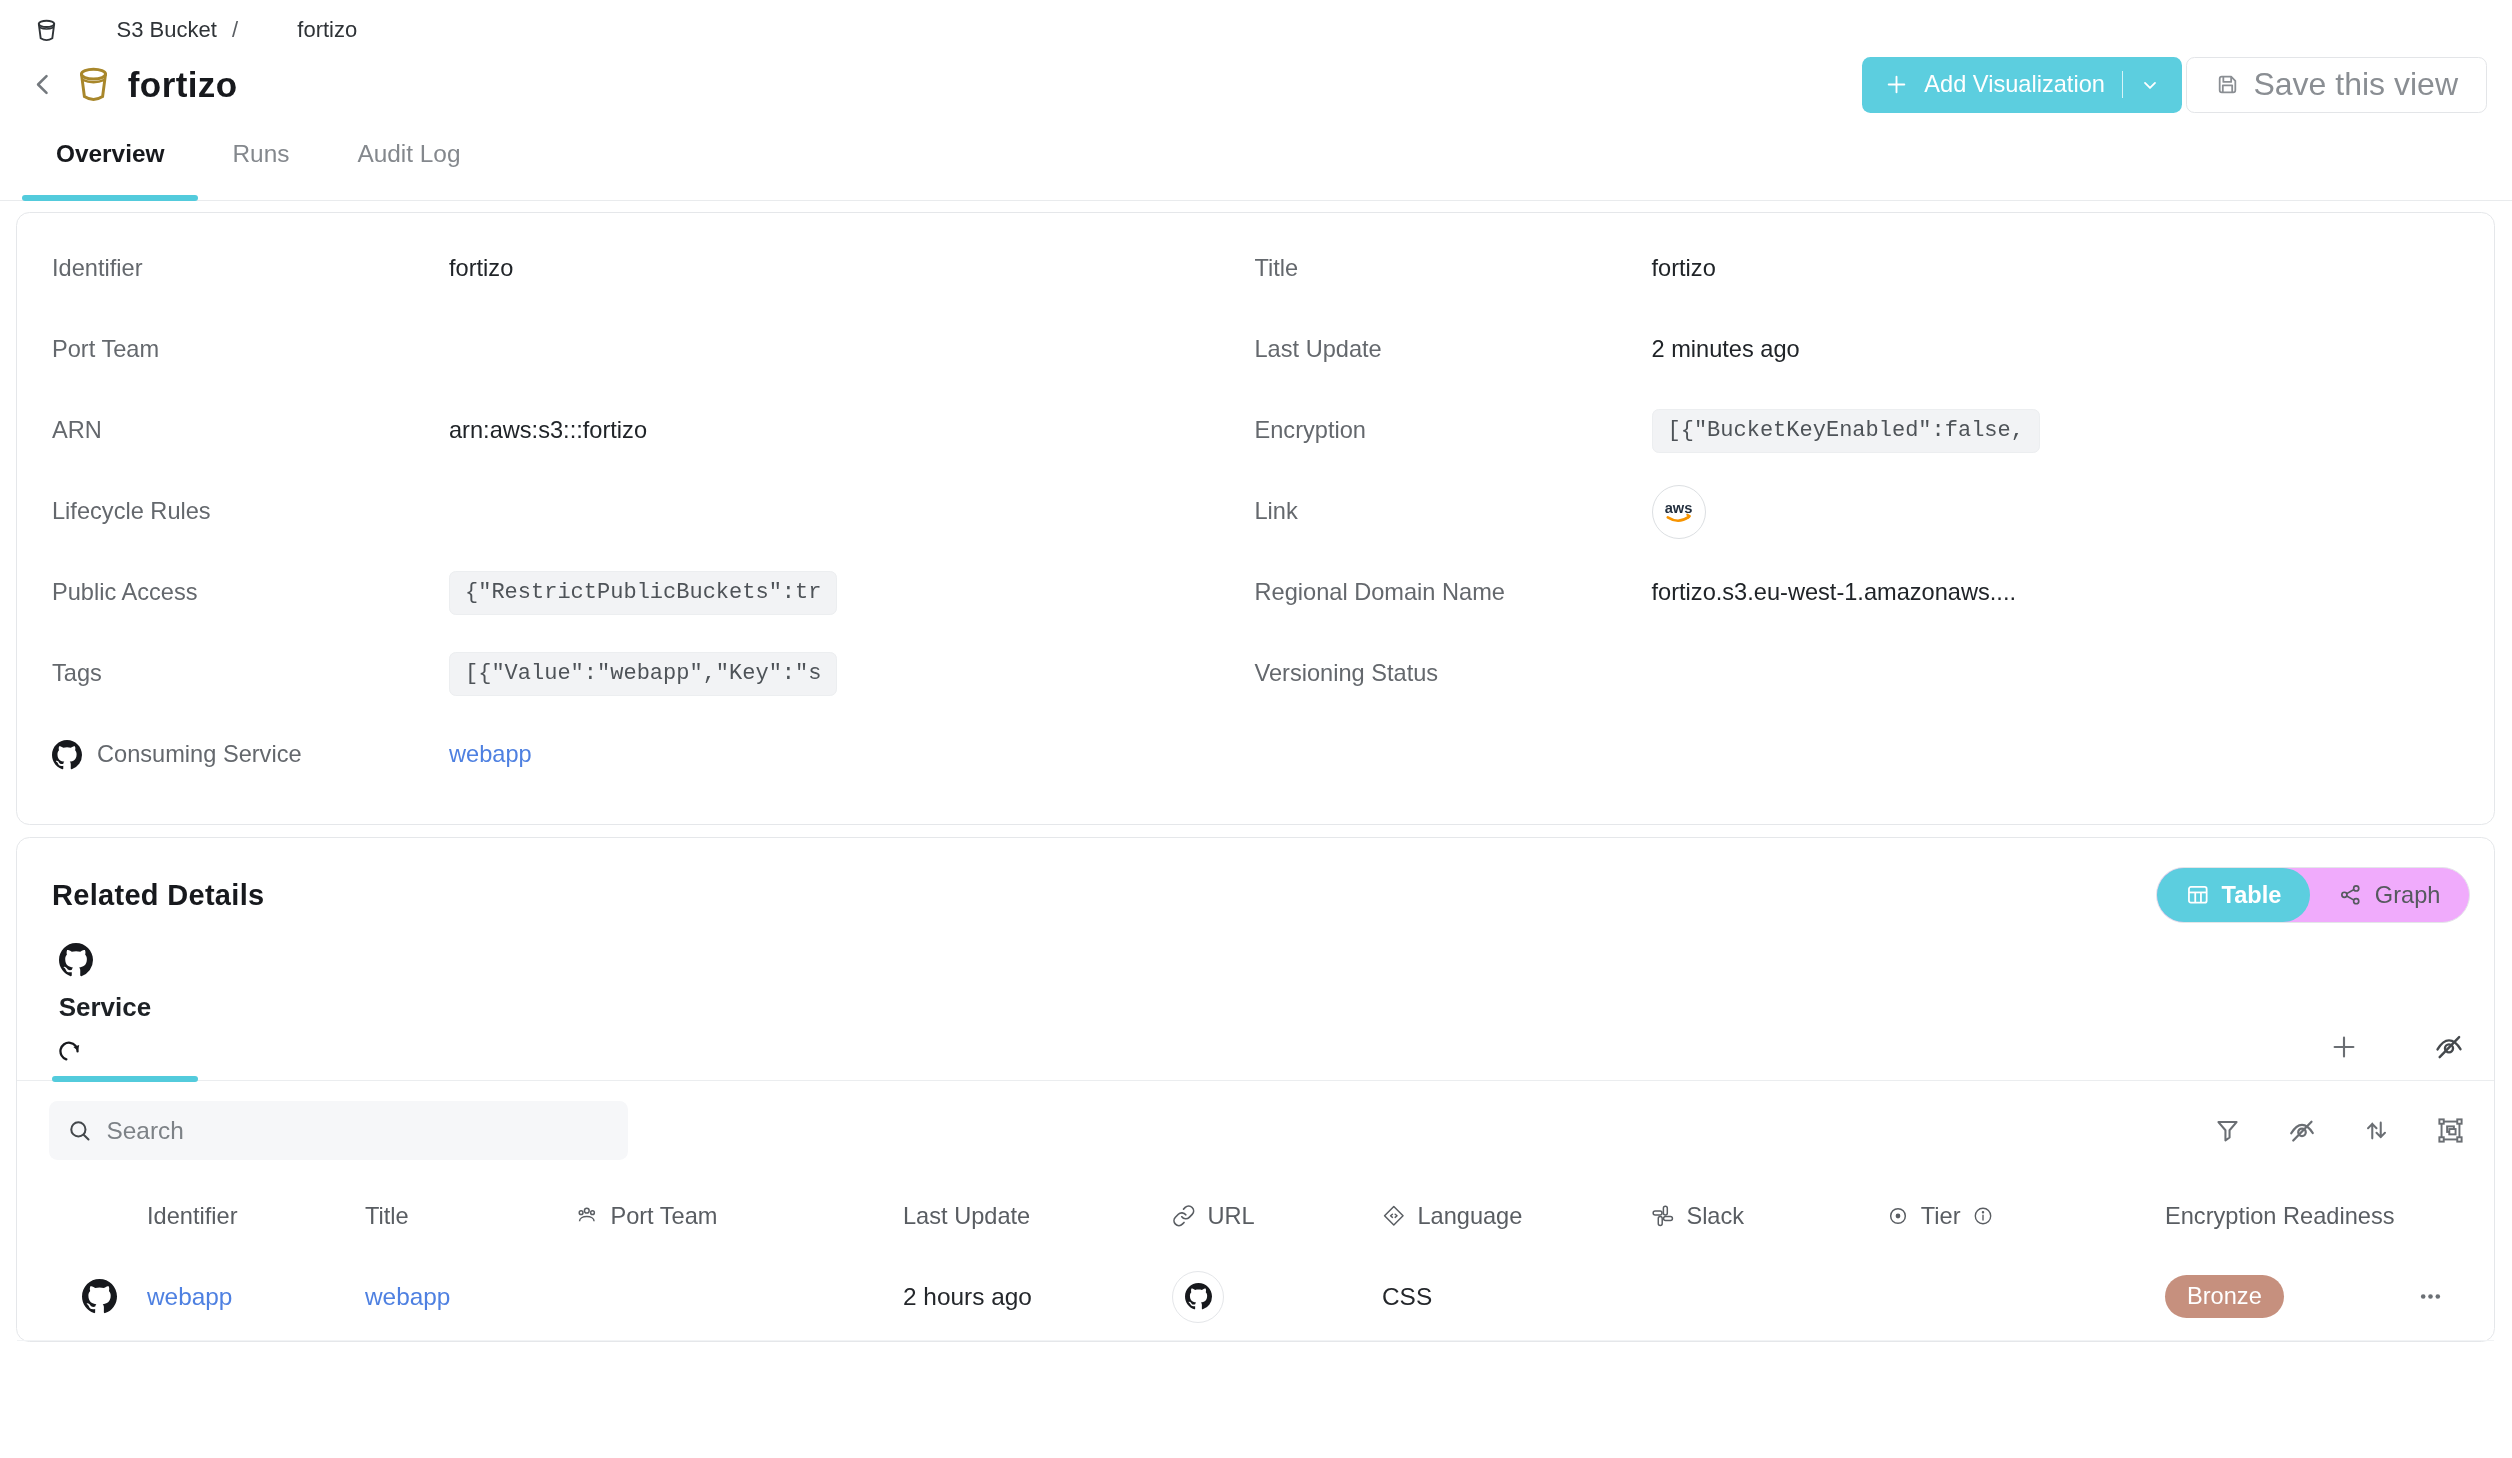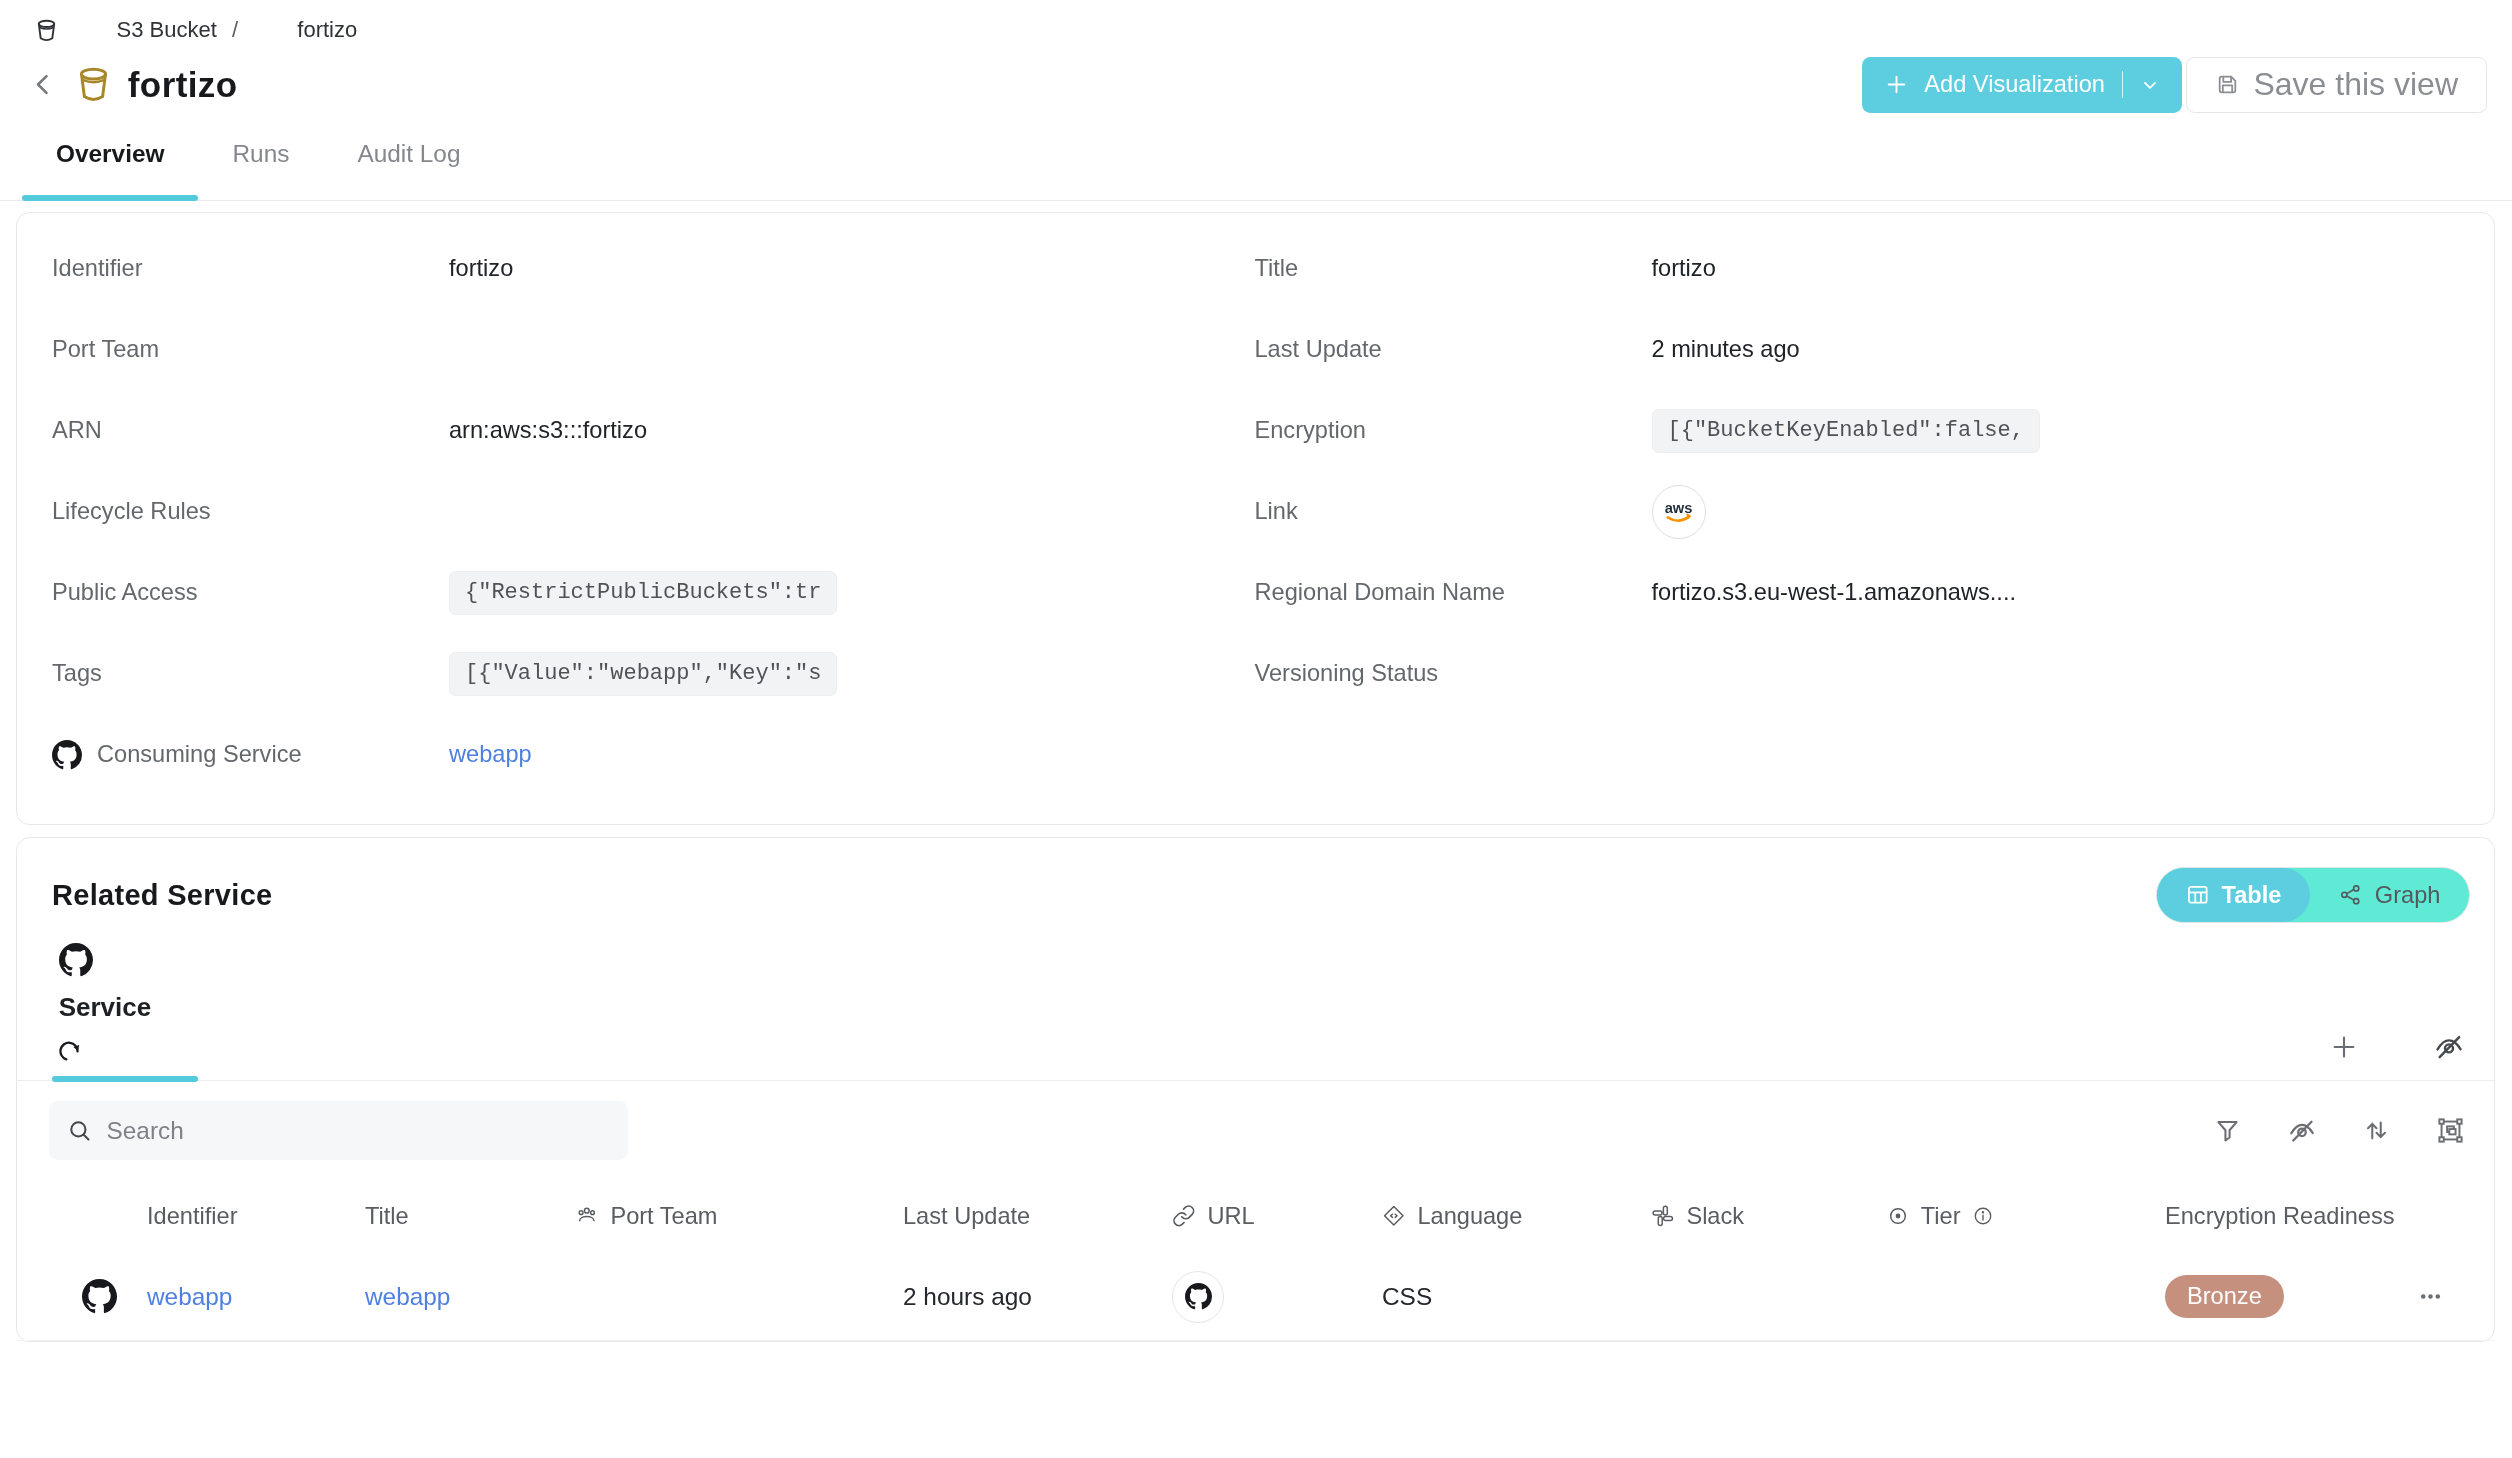--- a/index.html
+++ b/index.html
@@ -45,21 +45,21 @@
   .field-label { width:397px; flex-shrink:0; font-size:23.6px; color:#64686d; display:flex; align-items:center; gap:15px; }
   .field-value { font-size:23.6px; color:#202428; }
   .chip { background:#f2f3f5; border:0.8px solid #eceef0; border-radius:6.7px; padding:8.4px 15px;
     font-family:"Liberation Mono", monospace; font-size:22px; color:#4e5358; white-space:nowrap; }
   .link-value { color:#4E80E1; cursor:pointer; }
   .aws-badge { width:54px; height:54px; border-radius:50%; border:1.7px solid #dcdfe2; background:#fff;
     display:flex; align-items:center; justify-content:center; cursor:pointer; }
 
   
   .re-head { display:flex; align-items:center; padding:29px 23.6px 0 35px; }
-  .toggle { margin-left:auto; display:flex; align-items:center; border:1.7px solid #e4e6e9; border-radius:30px; height:56px; background:#5eead4; }
+  .toggle { margin-left:auto; display:flex; align-items:center; border:1.7px solid #e4e6e9; border-radius:30px; height:56px; background:#f0abfc; }
   .seg { display:flex; align-items:center; gap:11.8px; padding:0 29px; height:100%; font-size:23.6px; cursor:pointer; border-radius:30px; }
   .seg.active { background:#5CCEDF; color:#fff; font-weight:700; }
   .seg.inactive { color:#55595e; }
 
   .service-row { display:flex; align-items:flex-end; margin-top:20px; padding:0 29px 0 35px; border-bottom:1.7px solid #ebedef; }
   .rel-tab { position:relative; display:flex; align-items:flex-start; gap:15px; padding:0 47px 17px 6.7px;
     font-size:26px; color:#1d2125; font-weight:700; cursor:pointer;flex-direction:column; }
   .rel-tab::after { content:""; position:absolute; left:0; right:0; bottom:-1.7px; height:5.9px; background:#53CBDC; border-radius:3.4px; }
   .service-row-icons { margin-left:auto; display:flex; align-items:center; gap:74px; padding-bottom:17px; color:#45494d; }
 
@@ -245,21 +245,21 @@
       <div class="field">
         <div class="field-label">Versioning Status</div>
         <div class="field-value"></div>
       </div>
     </div>
   </div>
 </div>
 
 <div class="card" style="min-height:505px">
   <div class="re-head">
-    <div class="card-title">Related Service</div>
+    <div class="card-title">Related Details</div>
     <div class="toggle">
       <div class="seg active">
         <span>
           <svg width="23.6" height="23.6" viewBox="0 0 24 24" fill="none" stroke="#fff" stroke-width="1.8">
             <rect x="3" y="4" width="18" height="16" rx="2"></rect>
               <line x1="3" y1="9.6" x2="21" y2="9.6"></line>
             <line x1="9.4" y1="9.6" x2="9.4" y2="20"></line>
               <line x1="15.2" y1="9.6" x2="15.2" y2="20"></line>
           </svg>
         </span>

